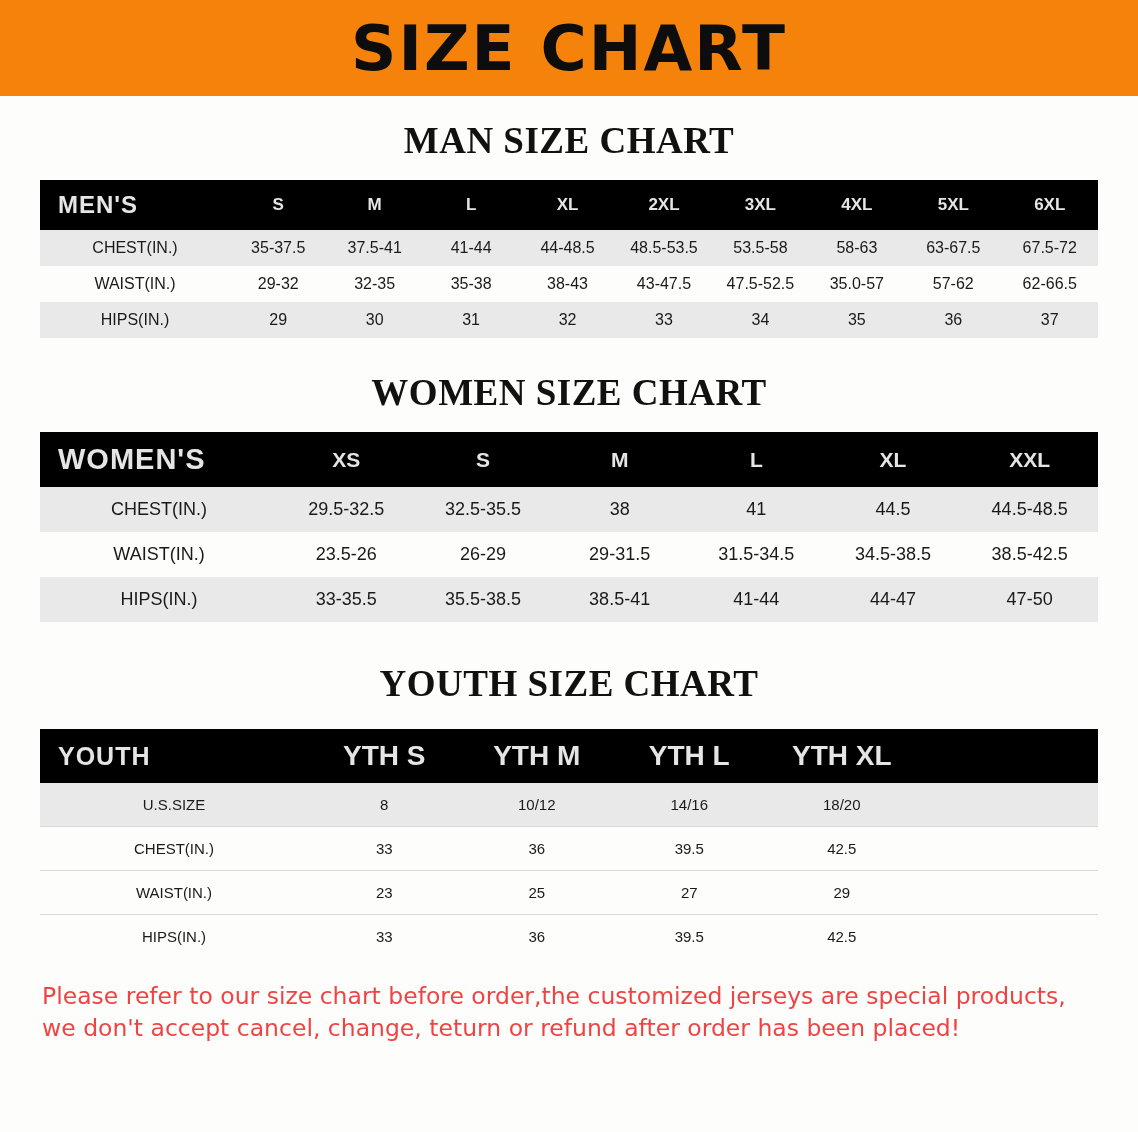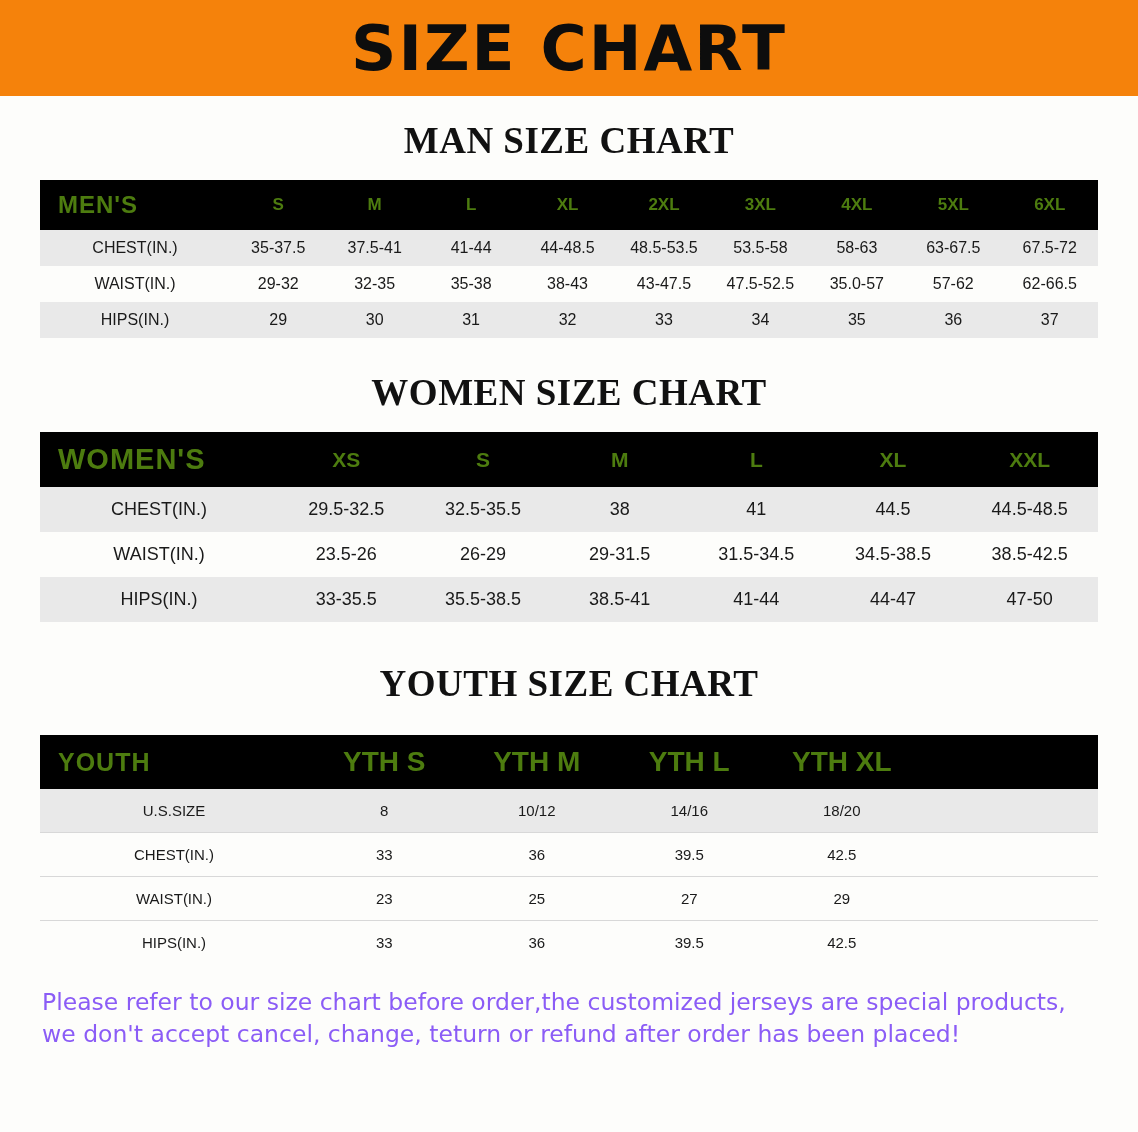--- a/index.html
+++ b/index.html
@@ -53,35 +53,35 @@
     margin-bottom: 18px;
   }
   .t-women {
     font-size: 37px;
     margin-top: 33px;
     margin-bottom: 18px;
   }
   .t-youth {
     font-size: 37px;
     margin-top: 40px;
-    margin-bottom: 30px;
+    margin-bottom: 24px;
   }
 
   
   .tbl-wrap {
     padding: 0 40px;
   }
   table {
     width: 1058px;
     border-collapse: collapse;
     table-layout: fixed;
   }
   thead th {
     background: #000;
-    color: #4d7c0f;
+    color: #e5e5e5;
     font-family: "Liberation Sans", sans-serif;
     font-weight: bold;
     padding: 11px 0;
     text-align: center;
     margin-top: 24px;
   }
   thead th.lead {
     text-align: left;
     padding-left: 18px;
     letter-spacing: 1px;
@@ -113,21 +113,21 @@
   .youth thead th.lead { font-size: 25px; }
   .youth tbody td { font-size: 15px; padding: 13px 0; }
   .youth tbody tr td { background: #fdfdfb; }
   .youth tbody tr.row-shade td { background: #e9e9e9; }
   .youth tbody tr + tr td { border-top: 1px solid #d8d8d8; }
 
   
   .note {
     margin-top: 22px;
     padding: 0 42px;
-    color: #8b5cf6;
+    color: #ef4444;
     font-family: "DejaVu Sans", sans-serif;
     font-size: 23.5px;
     line-height: 1.38;
     text-align: left;
   }
   .note div { white-space: nowrap; }
 </style>
 </head>
 <body>
 

